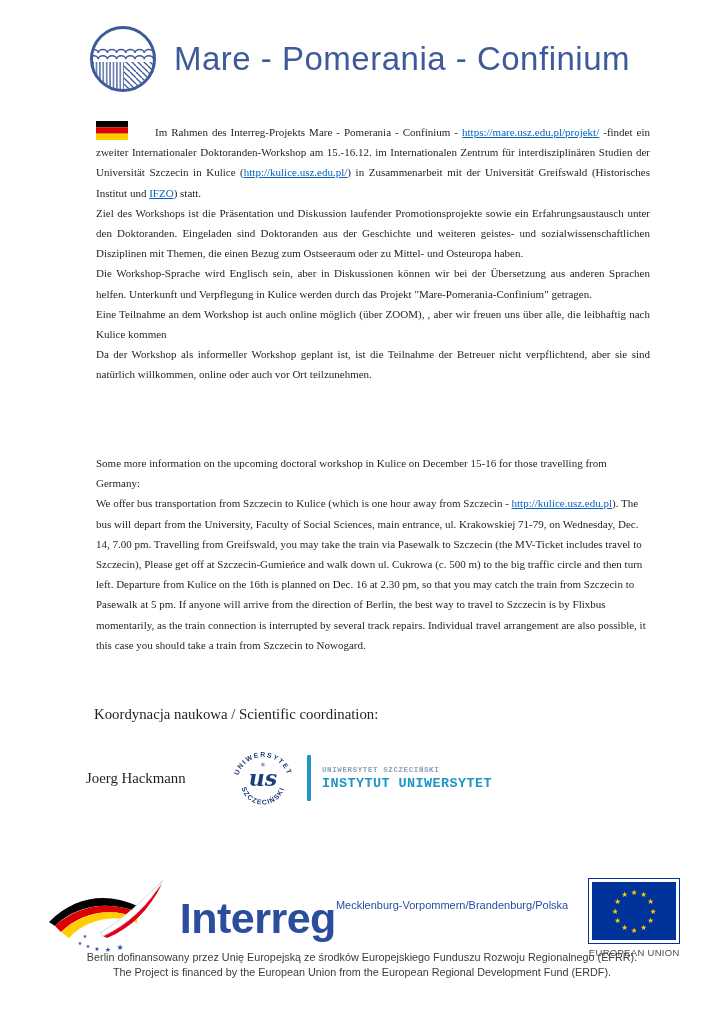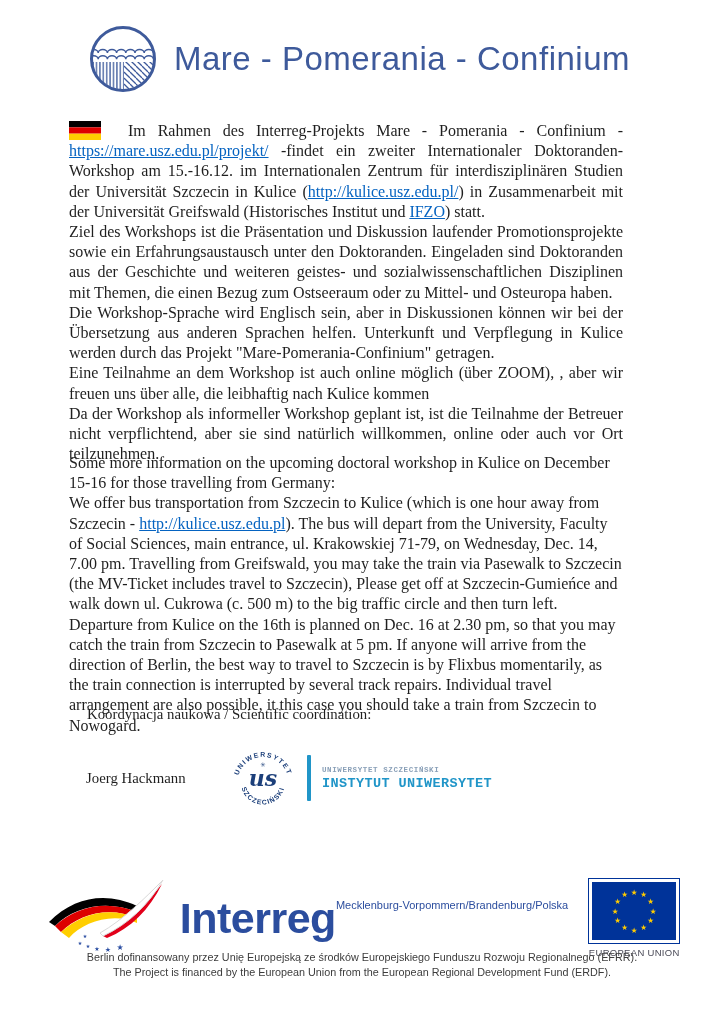--- a/index.html
+++ b/index.html
@@ -6,28 +6,28 @@
   .page{position:relative;width:724px;height:1024px;background:#ffffff;overflow:hidden;
         font-family:"Liberation Serif",serif;color:#1f1f1f;}
 
   
   .header{position:absolute;top:24px;left:88px;display:flex;align-items:center;gap:16px;}
   .mare-logo{width:70px;height:70px;display:block;}
   .mare-title{font-family:"Liberation Sans",sans-serif;font-size:33px;font-weight:400;
               color:#3e5a9b;letter-spacing:0.5px;white-space:nowrap;}
 
   
-  .textblock{position:absolute;left:69px;width:554px;font-size:16px;line-height:20.2px;}
+  .textblock{position:absolute;left:96px;width:554px;font-size:11px;line-height:20.2px;}
   .block-de{top:121px;text-align:justify;}
   .block-en{top:453px;text-align:left;}
   .textblock p{margin:0;}
   a.doc-link{color:#0563c1;text-decoration:underline;cursor:pointer;}
   .flag-de{display:inline-block;width:32px;height:19px;vertical-align:-4px;margin-right:27px;}
 
-  .coordination{position:absolute;top:706px;left:87px;font-size:14.8px;}
+  .coordination{position:absolute;top:706px;left:94px;font-size:14.8px;}
 
   
   .signature{position:absolute;top:740px;left:86px;display:flex;align-items:center;height:76px;}
   .sig-name{font-size:14.8px;min-width:144px;}
   .inst-logo{display:flex;align-items:center;gap:11px;}
   .us-seal{width:66px;height:66px;}
   .inst-bar{width:4px;height:46px;background:#2095c8;border-radius:1px;}
   .inst-text{display:flex;flex-direction:column;justify-content:flex-end;font-family:Liberation Mono, monospace;}
   .inst-line1{font-size:7.5px;letter-spacing:0.6px;color:#8aa0b8;font-weight:700;}
   .inst-line2{font-size:13.5px;letter-spacing:0.4px;color:#2095c8;font-weight:700;margin-top:2px;}

